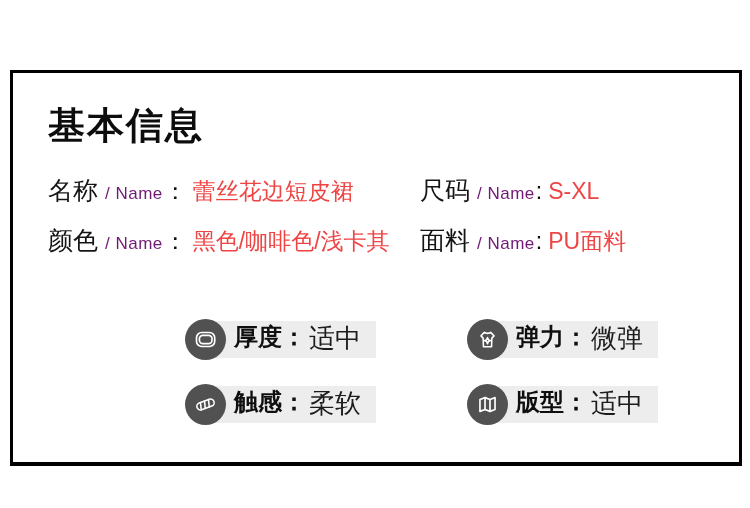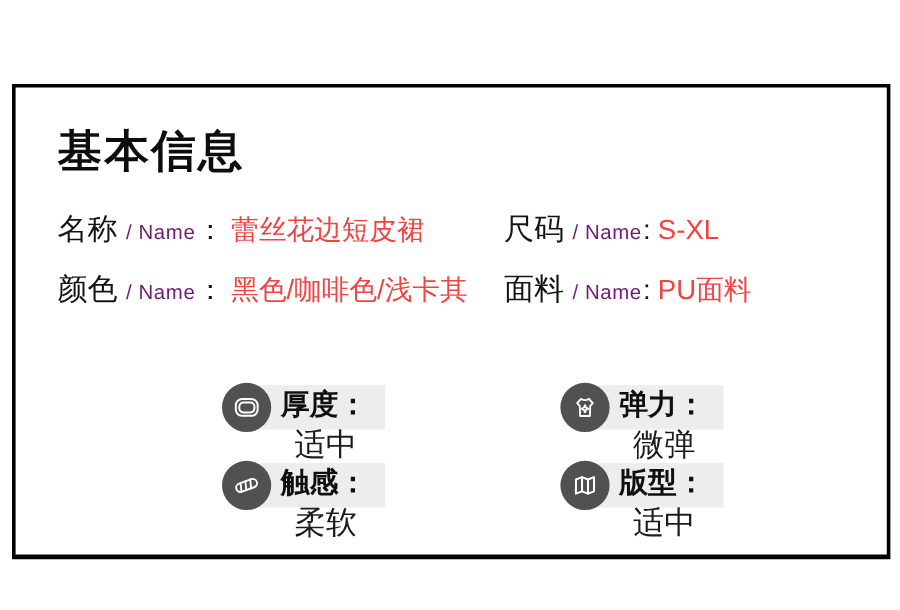--- a/index.html
+++ b/index.html
@@ -28,21 +28,21 @@
   .pos-fabric{left:407px;top:151px;}
 
   .badge{position:absolute;display:flex;align-items:center;}
   .badge-icon{
     width:41px;height:41px;border-radius:50%;background:#515151;flex:0 0 41px;
     display:flex;align-items:center;justify-content:center;position:relative;z-index:1;
   }
   .badge-icon svg{width:27px;height:27px;display:block;}
   .badge-body{
     margin-left:-22px;background:#ededed;height:37px;
-    display:flex;align-items:center;padding:0 15px 0 30px;white-space:nowrap;flex-direction:column;
+    display:flex;align-items:flex-start;padding:0 15px 0 30px;white-space:nowrap;
   }
   .badge-label{font-size:24px;font-weight:700;color:#0f0f0f;}
   .badge-value{font-size:26px;font-weight:400;color:#1c1c1c;margin-left:3px;}
   .pos-b1{left:172px;top:246px;}
   .pos-b2{left:454px;top:246px;}
   .pos-b3{left:172px;top:311px;}
   .pos-b4{left:454px;top:311px;}
 </style>
 </head>
 <body>

